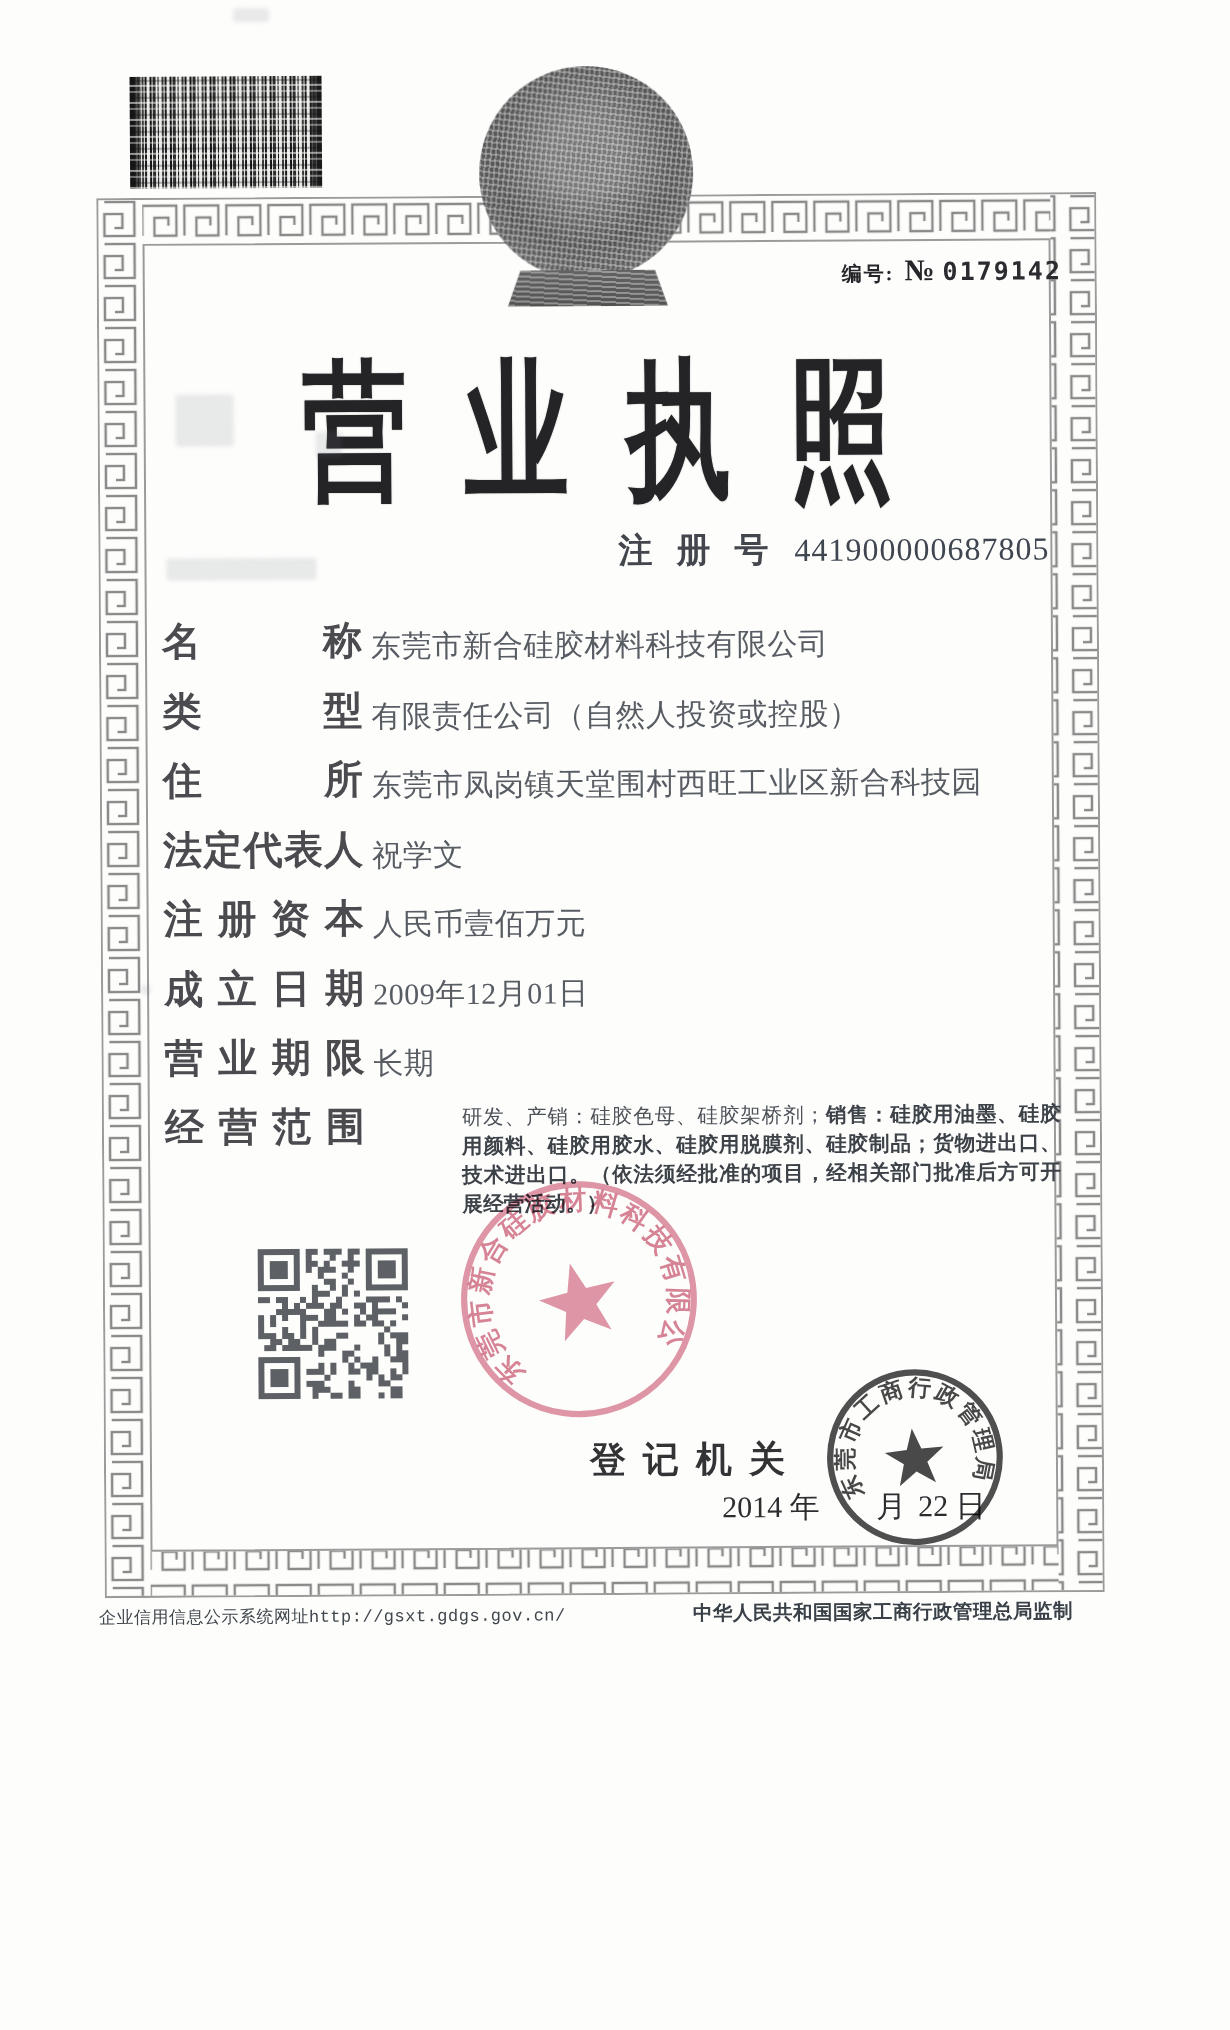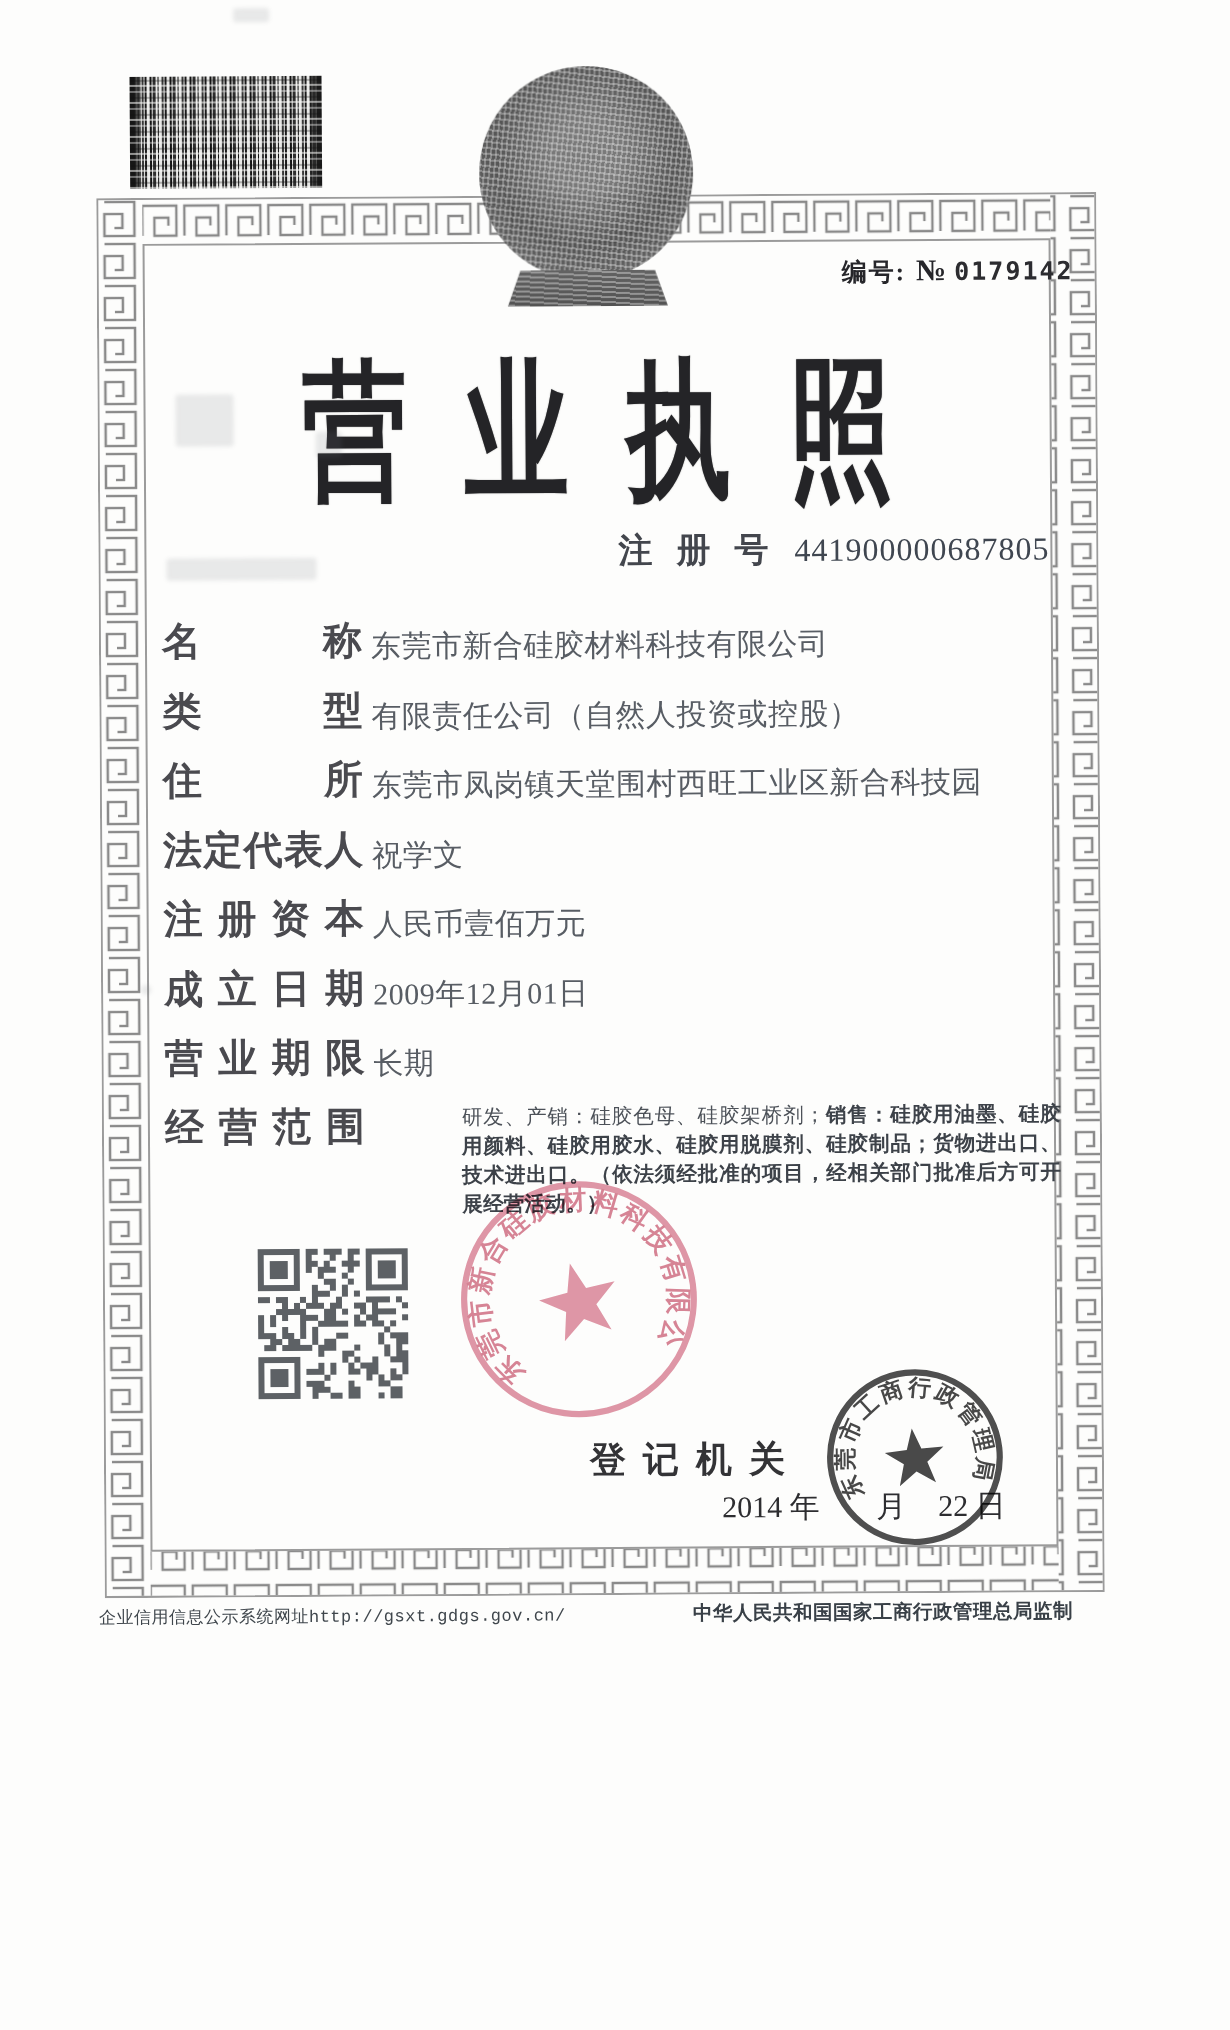--- a/index.html
+++ b/index.html
@@ -40,21 +40,21 @@
   }
   .emblem-base{
     position:absolute;left:28px;top:204px;width:160px;height:36px;
     clip-path:polygon(8% 0,92% 0,100% 100%,0 100%);
     background:
       repeating-linear-gradient(4deg, rgba(235,235,235,.4) 0 2px, transparent 2px 5px),
       linear-gradient(#565656,#454545);
   }
   
   .serial{position:absolute;left:845px;top:255px;width:250px;white-space:nowrap;color:#26262a;}
-  .serial .lbl{font-size:25px;letter-spacing:2px;font-weight:600;}
+  .serial .lbl{font-size:20px;letter-spacing:2px;font-weight:600;}
   .serial .mark{font-size:30px;font-weight:800;margin:0 8px 0 10px;}
   .serial .num{font-size:25px;font-family:"DejaVu Sans Mono", monospace;font-weight:600;letter-spacing:2px;color:#2c2c30;}
   
   .title{
     position:absolute;left:100px;top:332px;width:1000px;text-align:center;
     font-size:104px;font-weight:900;letter-spacing:58px;text-indent:58px;
     color:#242427;transform:scaleY(1.44);transform-origin:top center;
     font-family:"Liberation Serif", serif;
     text-shadow:0 0 1px rgba(40,40,40,.6);
   }
@@ -379,21 +379,21 @@
       <text font-size="26" letter-spacing="3" fill="#cf6e82" font-weight="700" font-family="Liberation Serif, serif">
         <textPath href="#redArc">东莞市新合硅胶材料科技有限公司</textPath>
       </text>
     </svg>
 
     <div class="registrar">登记机关</div>
 
     <div class="dateline">
       <span class="dy" style="left:718px;top:1488px">2014 年</span>
       <span class="dy" style="left:872px;top:1488px">月</span>
-      <span class="dy" style="left:934px;top:1488px">22 日</span>
+      <span class="dy" style="left:914px;top:1488px">22 日</span>
     </div>
 
     <svg class="seal-black" viewBox="0 0 176 176">
       <defs>
         <path id="blackArc" d="M36,118 A60,60 0 1 1 140,118" fill="none"></path>
       </defs>
       <circle cx="88" cy="88" r="82" fill="none" stroke="#3b3b3b" stroke-width="6"></circle>
       <polygon points="88,60 95.1,80.3 116.5,80.7 99.4,93.7 105.6,114.3 88,102 70.4,114.3 76.6,93.7 59.5,80.7 80.9,80.3" fill="#353535"></polygon>
       <text font-size="22" letter-spacing="3" fill="#333333" font-weight="700" font-family="Liberation Serif, serif">
         <textPath href="#blackArc">东莞市工商行政管理局</textPath>

